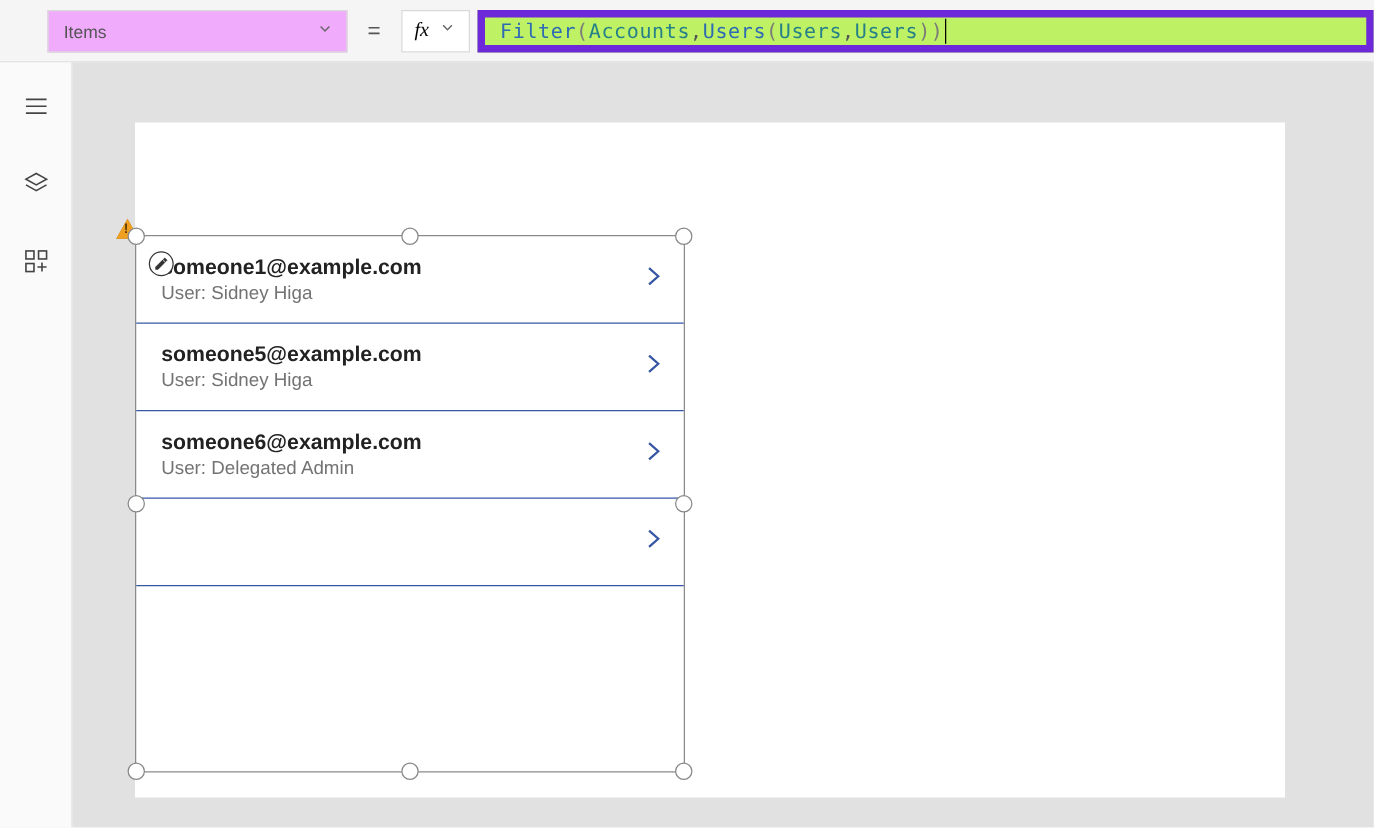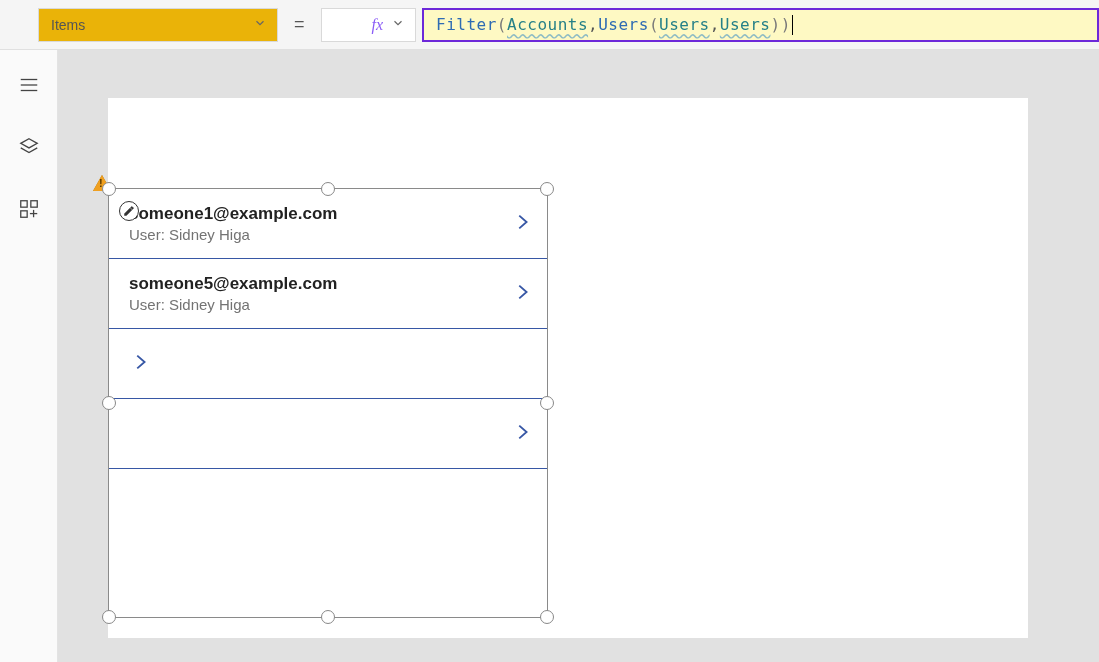--- a/index.html
+++ b/index.html
@@ -18,21 +18,21 @@
     align-items: center;
     height: 50px;
     background: #f5f5f5;
     border-bottom: 1px solid #e0e0e0;
     padding: 0;
   }
   .property-select {
     margin-left: 38px;
     width: 240px;
     height: 34px;
-    background: #eab308;
+    background: #f0abfc;
     border: 1px solid #d9d9d9;
     display: flex;
     align-items: center;
     padding: 0 10px 0 12px;
     color: #555;
     font-size: 14px;
     justify-content: space-between;
   }
   .chevron-sm svg { width: 14px; height: 14px; stroke: #666; }
   .equals {
@@ -47,40 +47,38 @@
     display: flex;
     align-items: center;
     padding: 0 10px;
     gap: 8px;
     margin-right: 6px;
   }
   .fx-symbol {
     font-style: italic;
     font-family: "Times New Roman", serif;
     font-size: 16px;
-    color: #8b5cf6;
-    margin-left: 40px;
+    color: #000000;
   }
   .formula-input {
     flex: 1;
     height: 34px;
-    background: #fef9c3;
-    border: 2px solid #6d28d9;
+    background: #bef264;
+    border: 6px solid #6d28d9;
     display: flex;
     align-items: center;
     padding: 0 12px;
     font-family: Consolas, monospace;
     font-size: 16px;
     letter-spacing: 0.5px;
   }
   .tok-fn { color: #2e6bb3; }
   .tok-paren { color: #7a7a7a; }
   .tok-ident {
     color: #268088;
-    text-decoration: underline;
     text-decoration-style: wavy;
     text-decoration-color: #8fbcc4;
     text-underline-offset: 3px;
   }
   .tok-comma { color: #555; }
   .cursor {
     display: inline-block;
     width: 1px;
     height: 20px;
     background: #000;
@@ -295,20 +293,24 @@
           <div class="item-sub">User: Sidney Higa</div>
         </div>
         <div class="item-chevron">
           <svg viewBox="0 0 24 24">
               <polyline points="9 5 17 12 9 19"></polyline>
             </svg>
         </div>
       </div>
 
       <div class="gallery-item">
+        <div class="texts">
+          <div class="item-title">someone6@example.com</div>
+          <div class="item-sub">User: Delegated Admin</div>
+        </div>
         <div class="item-chevron">
           <svg viewBox="0 0 24 24">
               <polyline points="9 5 17 12 9 19"></polyline>
             </svg>
         </div>
       </div>
 
       <div class="gallery-item">
         <div class="texts">
         </div>

